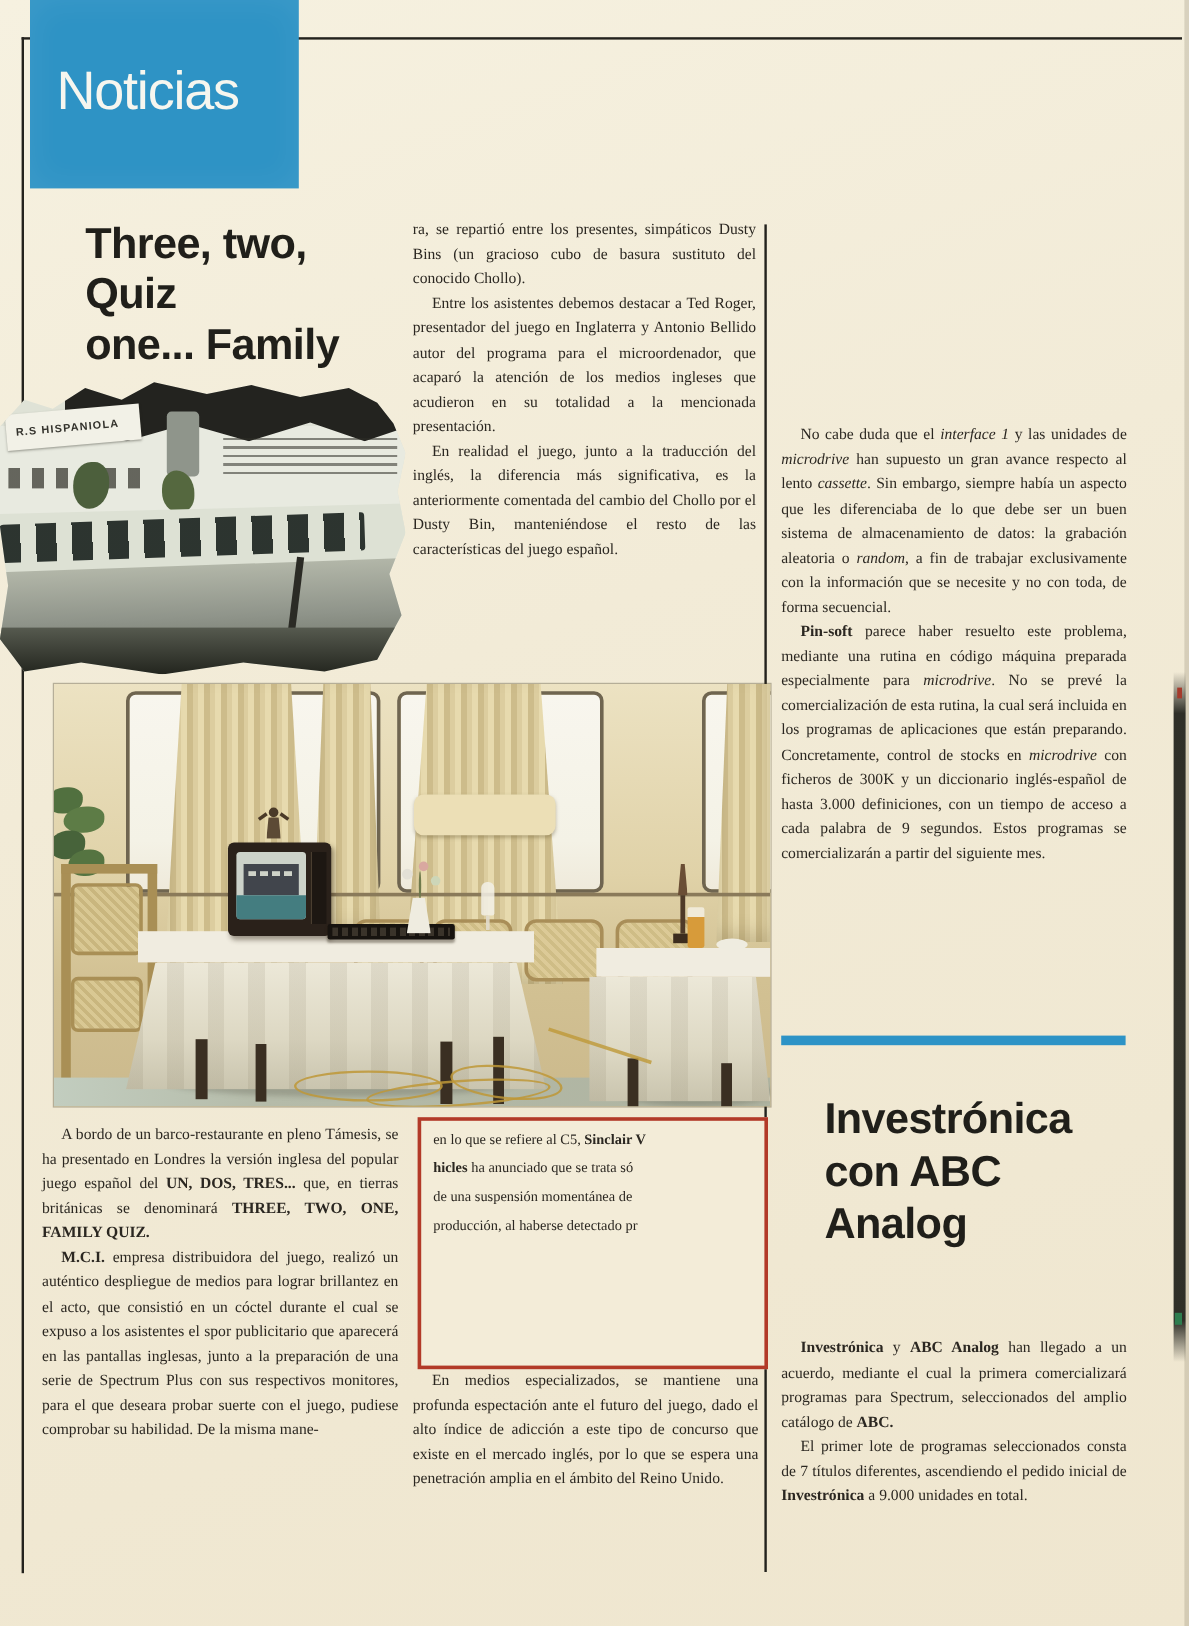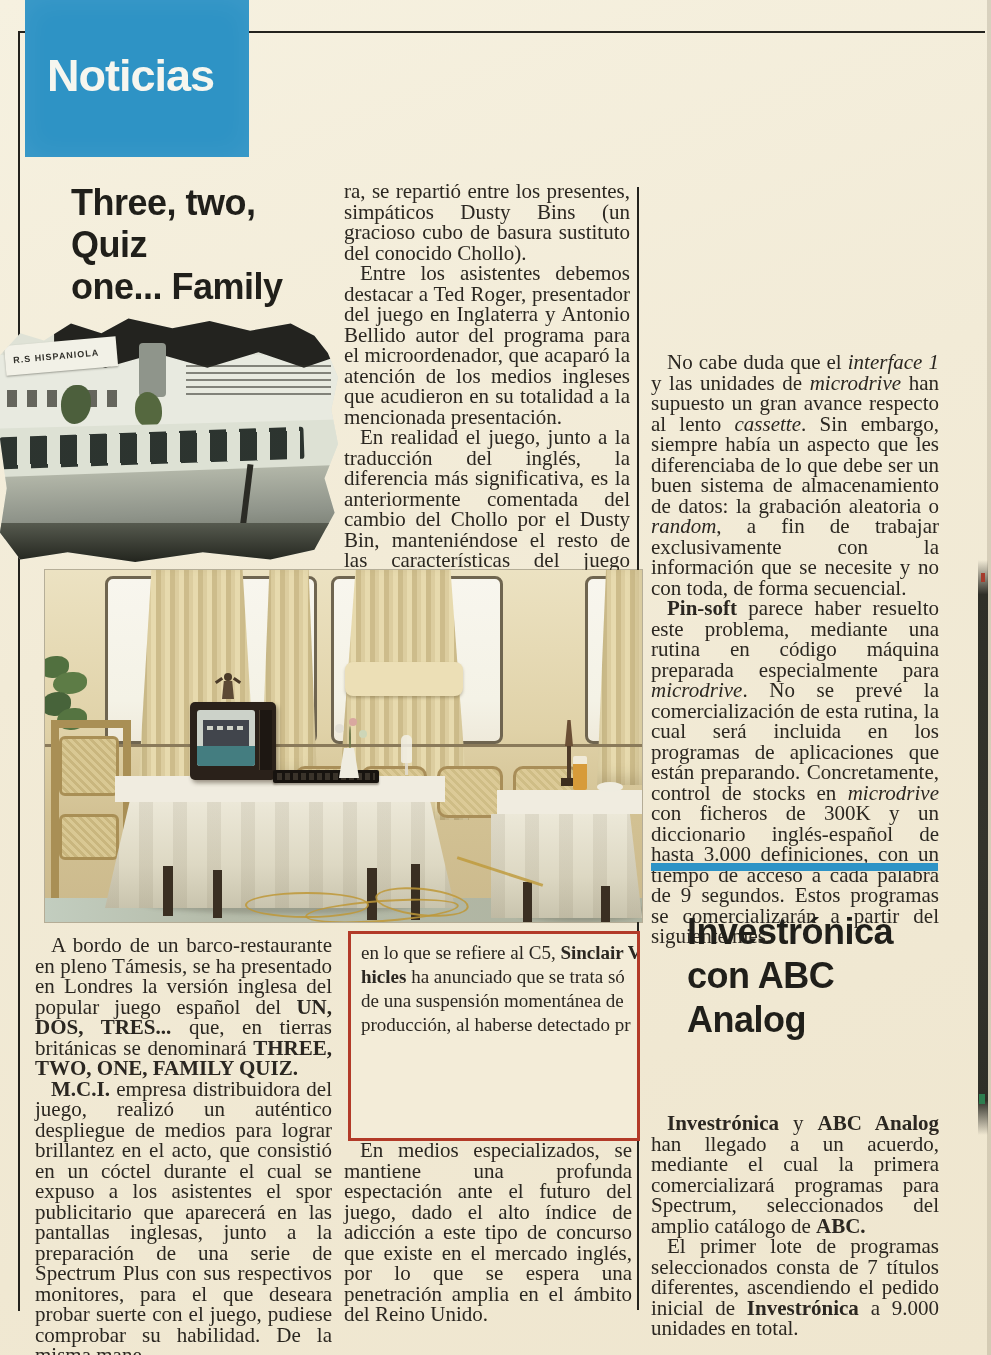--- a/index.html
+++ b/index.html
@@ -6,35 +6,35 @@
   .page{position:relative;width:991px;height:1355px;overflow:hidden;
         background:linear-gradient(160deg,#f6f1e0 0%,#f2ebd7 40%,#f0e8d2 75%,#efe6cf 100%);
         font-family:"Liberation Serif",serif;color:#2b2721;}
   .abs{position:absolute;}
   
   .rule{background:#23221d;}
   
   .noticias-box{left:25px;top:0;width:224px;height:157px;background:#2e93c5;
       box-shadow:inset 0 0 30px rgba(255,255,255,.08);}
   .noticias-label{position:absolute;left:22px;top:50px;color:#f6f6ef;
-      font-family:"Liberation Sans",sans-serif;font-weight:700;font-size:45px;letter-spacing:-1px;}
+      font-family:"Liberation Sans",sans-serif;font-weight:400;font-size:45px;letter-spacing:-1px;}
   
   .headline{font-family:"Liberation Sans",sans-serif;font-weight:700;color:#201f1a;
       font-size:36px;line-height:42px;letter-spacing:-.5px;margin-left:36px;}
   .headline div{white-space:nowrap;}
   
-  .body-col{font-size:21px;line-height:20.5px;text-align:justify;}
+  .body-col{font-size:13px;line-height:20.5px;text-align:justify;}
   .body-p{margin:0;}
   .indent{text-indent:16px;}
   .b{font-weight:bold;}
   .i{font-style:italic;}
   
   .red-box{left:348px;top:931px;width:292px;height:210px;border:3px solid #b23a28;
       box-sizing:border-box;background:#f3ecd8;overflow:hidden;}
-  .rbline{white-space:nowrap;overflow:hidden;height:24px;font-size:19px;padding-left:10px;}
+  .rbline{white-space:nowrap;overflow:hidden;height:24px;font-size:12px;padding-left:10px;}
   .red-box .inner{padding-top:8px;}
   
   .blue-bar{left:651px;top:863px;width:287px;height:8px;background:#2d93c6;}
   
   .footer{left:34px;top:1322px;font-weight:700;font-size:15px;color:#201f1a;margin-top:42px;}
   
   .edge-band{left:978px;top:560px;width:10px;height:575px;
       background:linear-gradient(to bottom,rgba(47,47,40,0) 0,#2f2f28 6%,#34342c 50%,#2f2f28 94%,rgba(47,47,40,0) 100%);}
   .edge-line{left:987px;top:0;width:4px;height:1355px;background:rgba(120,108,85,.22);}
   .mark-red{left:981px;top:573px;width:4px;height:9px;background:#a53b2c;}

